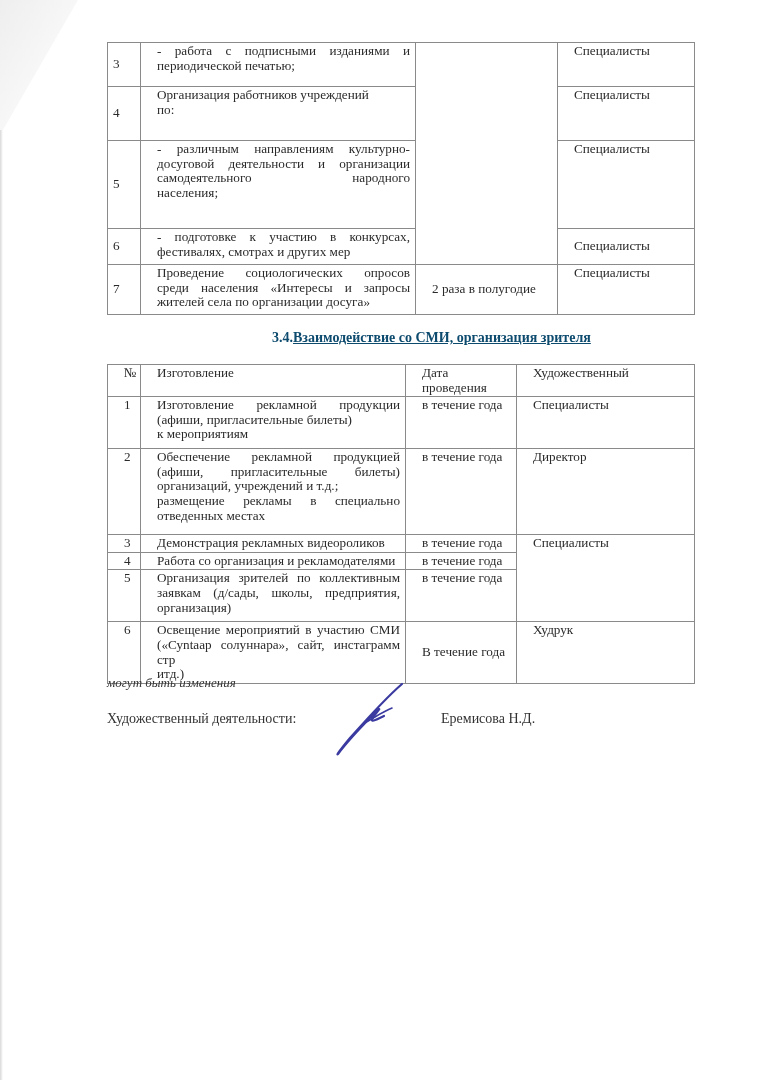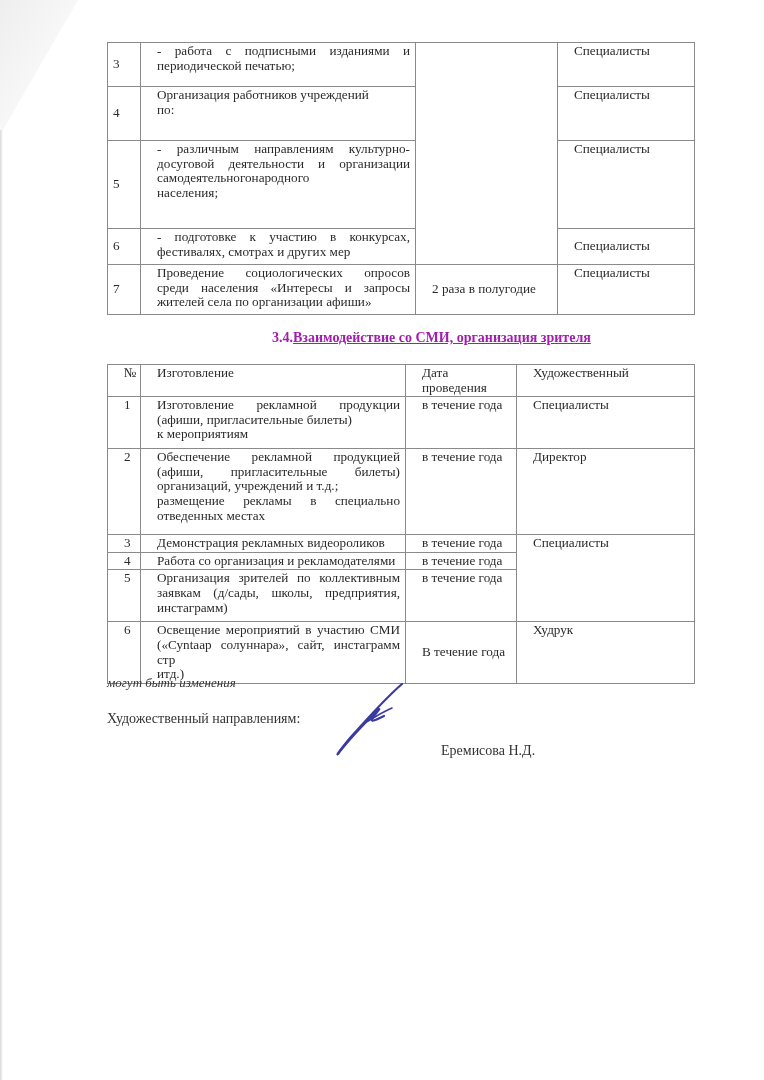--- a/index.html
+++ b/index.html
@@ -24,29 +24,29 @@
   }
   table.doc td {
     border: 1px solid #8a8a8a; vertical-align: top; padding: 1px 5px 1px 16px;
   }
   table.doc td.num { text-align: left; padding-left: 5px; }
   #t1 { left: 107px; top: 42px; width: 587px; }
   #t2 { left: 107px; top: 364px; width: 587px; }
   .vmid { vertical-align: middle !important; }
   .title34 {
     position: absolute; left: 272px; top: 330px;
-    font-weight: bold; font-size: 14px; color: #a21caf;
+    font-weight: bold; font-size: 14px; color: #0c4a6e;
   }
   .title34 u { text-decoration: underline; }
   .note {
     position: absolute; left: 107px; top: 675px;
     font-style: italic; font-size: 13px; color: #333;
   }
   .sign-label { position: absolute; left: 107px; top: 711px; font-size: 14px; color: #333; }
-  .sign-name { position: absolute; left: 441px; top: 711px; font-size: 14px; color: #333; margin-top: 32px; }
+  .sign-name { position: absolute; left: 441px; top: 711px; font-size: 14px; color: #333; }
   .signature { position: absolute; left: 330px; top: 680px; width: 80px; height: 80px; }
   .jline { display:block; text-align: justify; text-align-last: justify; }
 </style>
 </head>
 <body>
 
 <div class="fold"></div>
 <div class="left-edge"></div>
 
 <table id="t1" class="doc">
@@ -75,42 +75,42 @@
             <span>:</span>
           </span>
     </td>
     <td>Специалисты</td>
   </tr>
   <tr style="height:88px">
     <td class="num vmid">5</td>
     <td>
       <span class="jline">- различным направлениям культурно-</span>
       <span class="jline">досуговой деятельности и организации</span>
-      <span style="display:flex;justify-content:flex-start">
+      <span style="display:flex;justify-content:space-between">
             <span>самодеятельного</span>
             <span>народного</span>
           </span>
       <span>населения;</span>
     </td>
     <td>Специалисты</td>
   </tr>
   <tr style="height:36px">
     <td class="num vmid">6</td>
     <td>
       <span class="jline">- подготовке к участию в конкурсах,</span>
       <span>фестивалях, смотрах и других мер</span>
     </td>
     <td class="vmid">Специалисты</td>
   </tr>
   <tr style="height:50px">
     <td class="num vmid">7</td>
     <td>
       <span class="jline">Проведение социологических опросов</span>
       <span class="jline">среди населения «Интересы и запросы</span>
-      <span>жителей села по организации афиши»</span>
+      <span>жителей села по организации досуга»</span>
     </td>
     <td class="vmid">2 раза в полугодие</td>
     <td>Специалисты</td>
   </tr>
 </tbody>
   </table>
 
 <div class="title34">
   <span>3.4.</span><u>Взаимодействие со СМИ, организация зрителя</u>
 </div>
@@ -160,39 +160,39 @@
   <tr style="height:17px">
     <td>4</td>
     <td>Работа со организация и рекламодателями</td>
     <td>в течение года</td>
   </tr>
   <tr style="height:52px">
     <td>5</td>
     <td>
       <span class="jline">Организация зрителей по коллективным</span>
       <span class="jline">заявкам (д/сады, школы, предприятия,</span>
-      <span>инстаграмм)</span>
+      <span>организация)</span>
     </td>
     <td>в течение года</td>
   </tr>
   <tr style="height:52px">
     <td>6</td>
     <td>
       <span class="jline">Освещение мероприятий в участию СМИ</span>
       <span class="jline">(«Суntaар солуннара», сайт, инстаграмм стр</span>
       <span>итд.)</span>
     </td>
     <td class="vmid">В течение года</td>
     <td>Худрук</td>
   </tr>
 </tbody>
   </table>
 
 <div class="note">могут быть изменения</div>
 
-<div class="sign-label">Художественный направлениям:</div>
+<div class="sign-label">Художественный деятельности:</div>
 
 <svg class="signature" viewBox="0 0 80 80">
   <path d="M72 4 C58 16, 36 40, 20 58 C10 70, 6 76, 8 74 C14 66, 30 48, 44 34 C50 28, 52 26, 44 36 C38 44, 46 40, 54 36" fill="none" stroke="#3a3aa0" stroke-width="2.2" stroke-linecap="round" stroke-linejoin="round"></path>
   <path d="M36 42 C44 38, 52 32, 62 28" fill="none" stroke="#3a3aa0" stroke-width="1.6" stroke-linecap="round"></path>
 </svg>
 
 <div class="sign-name">Еремисова Н.Д.</div>
 
 </body></html>

